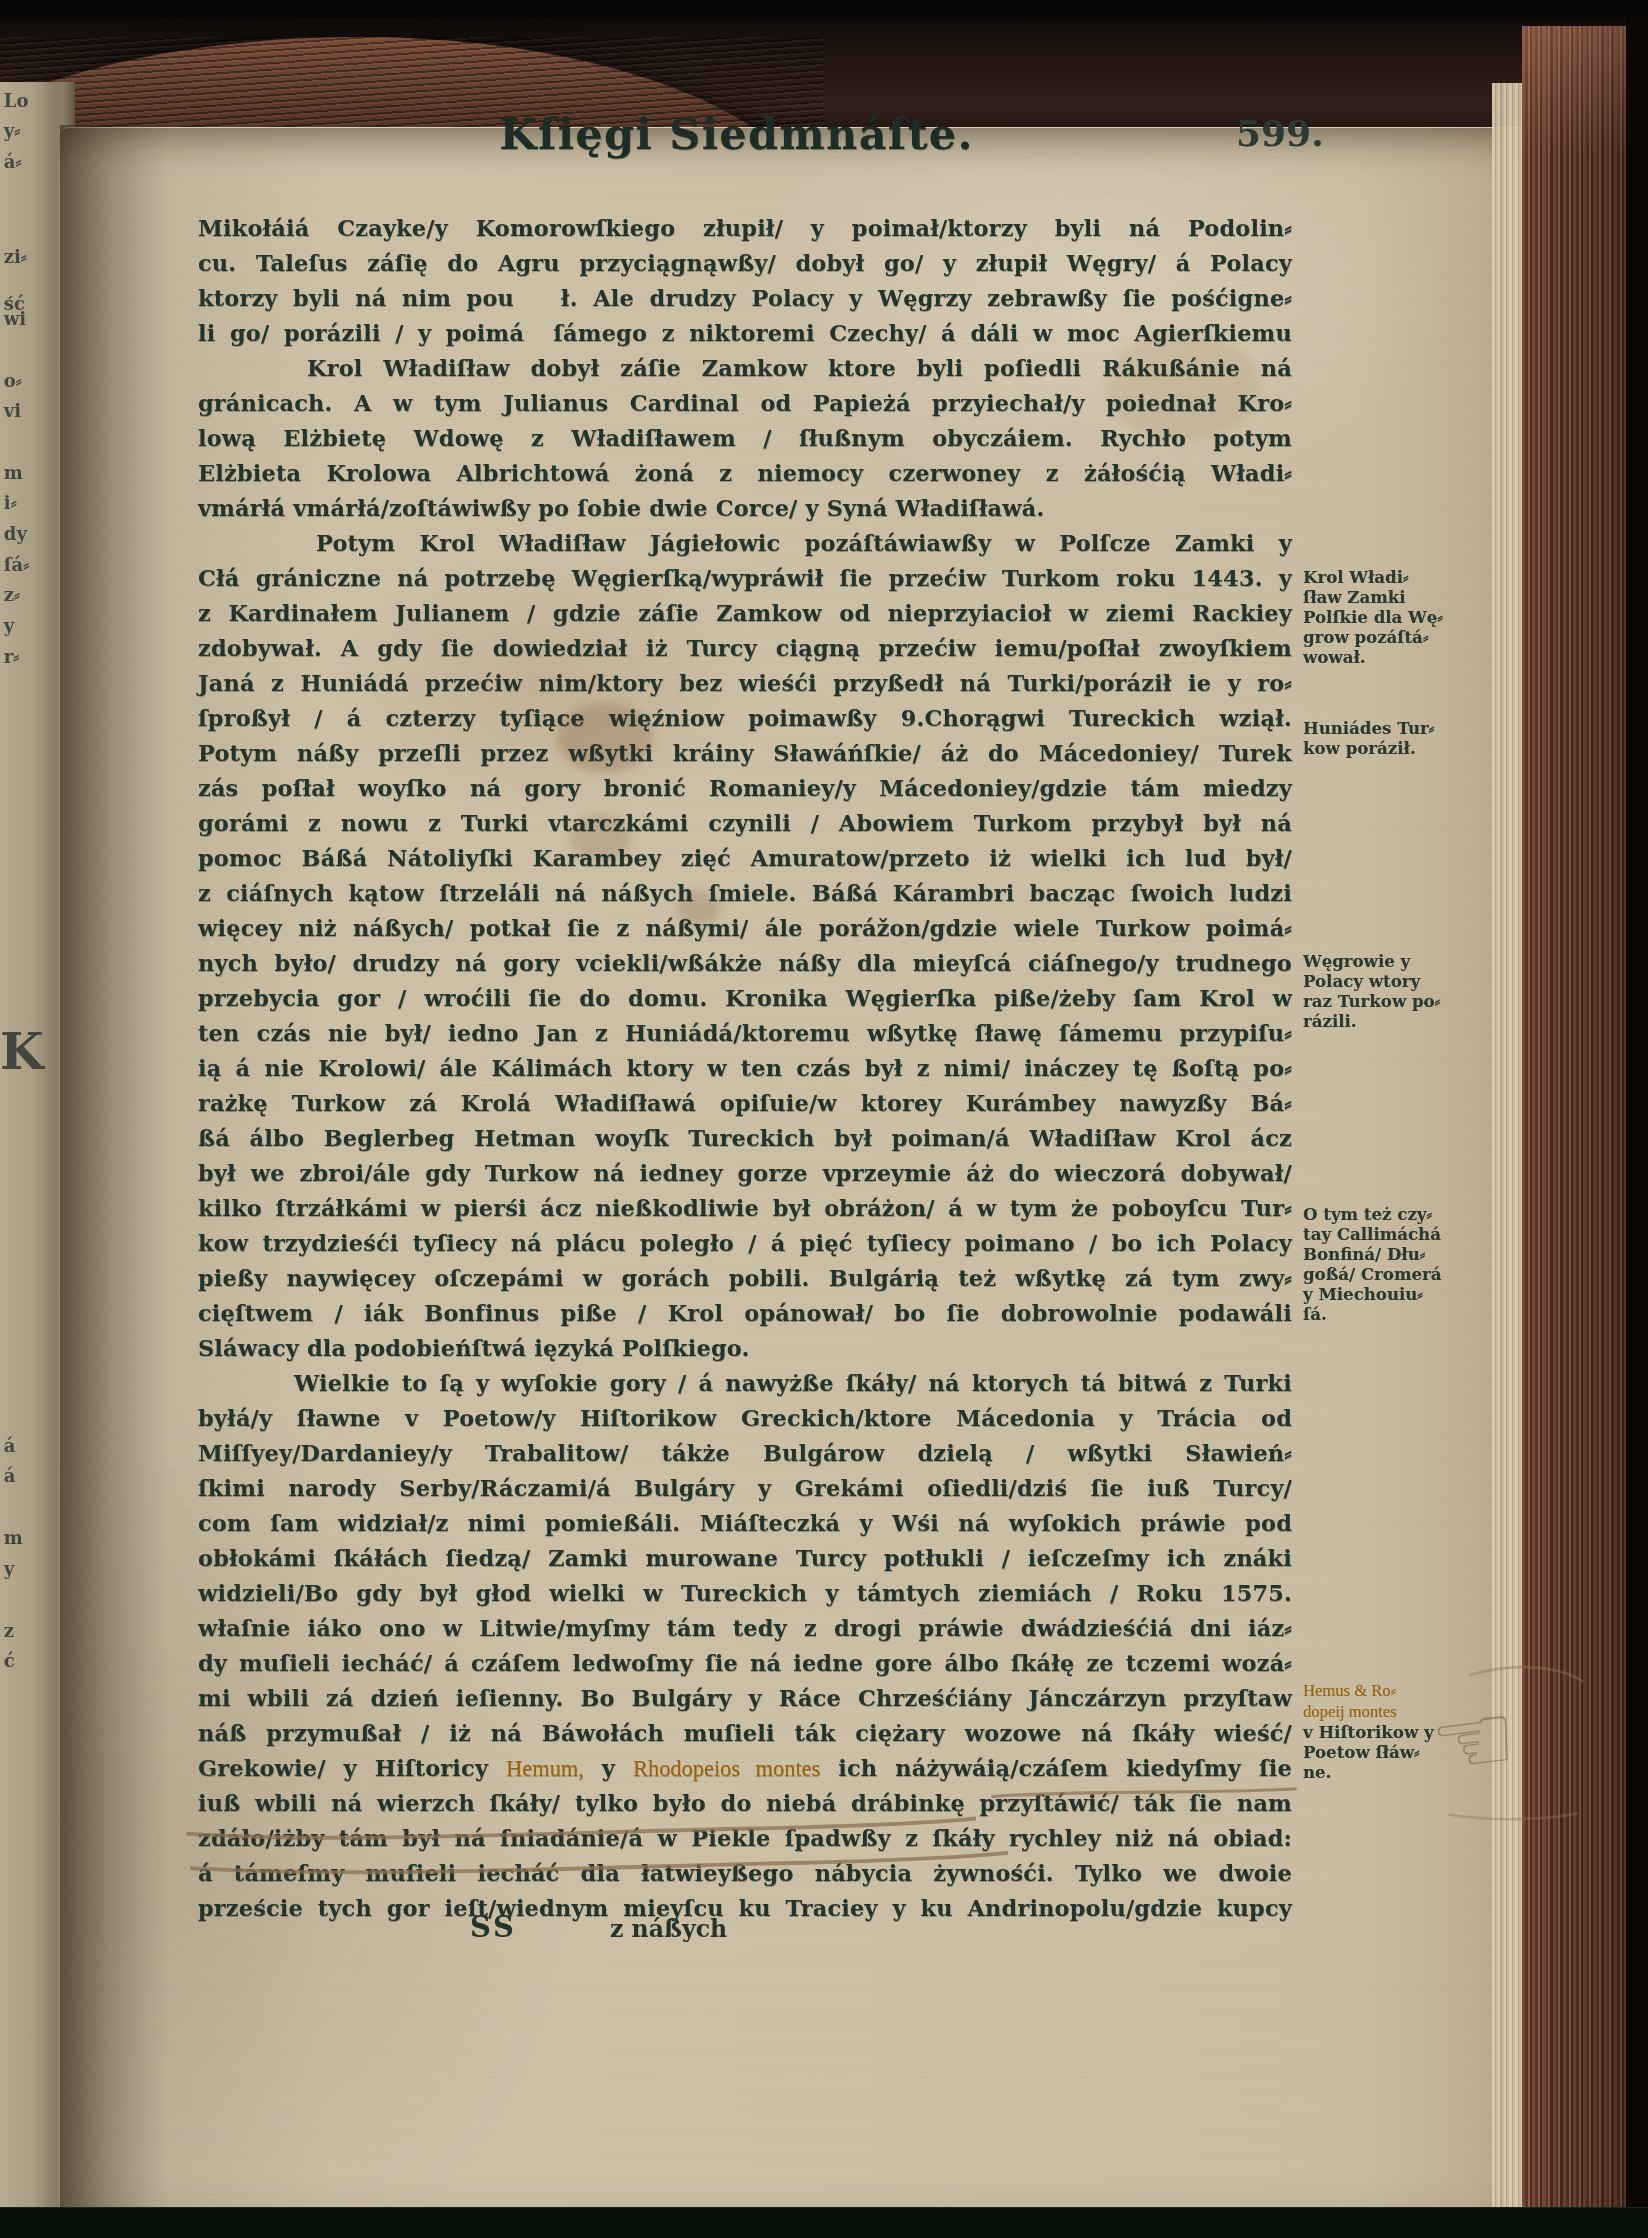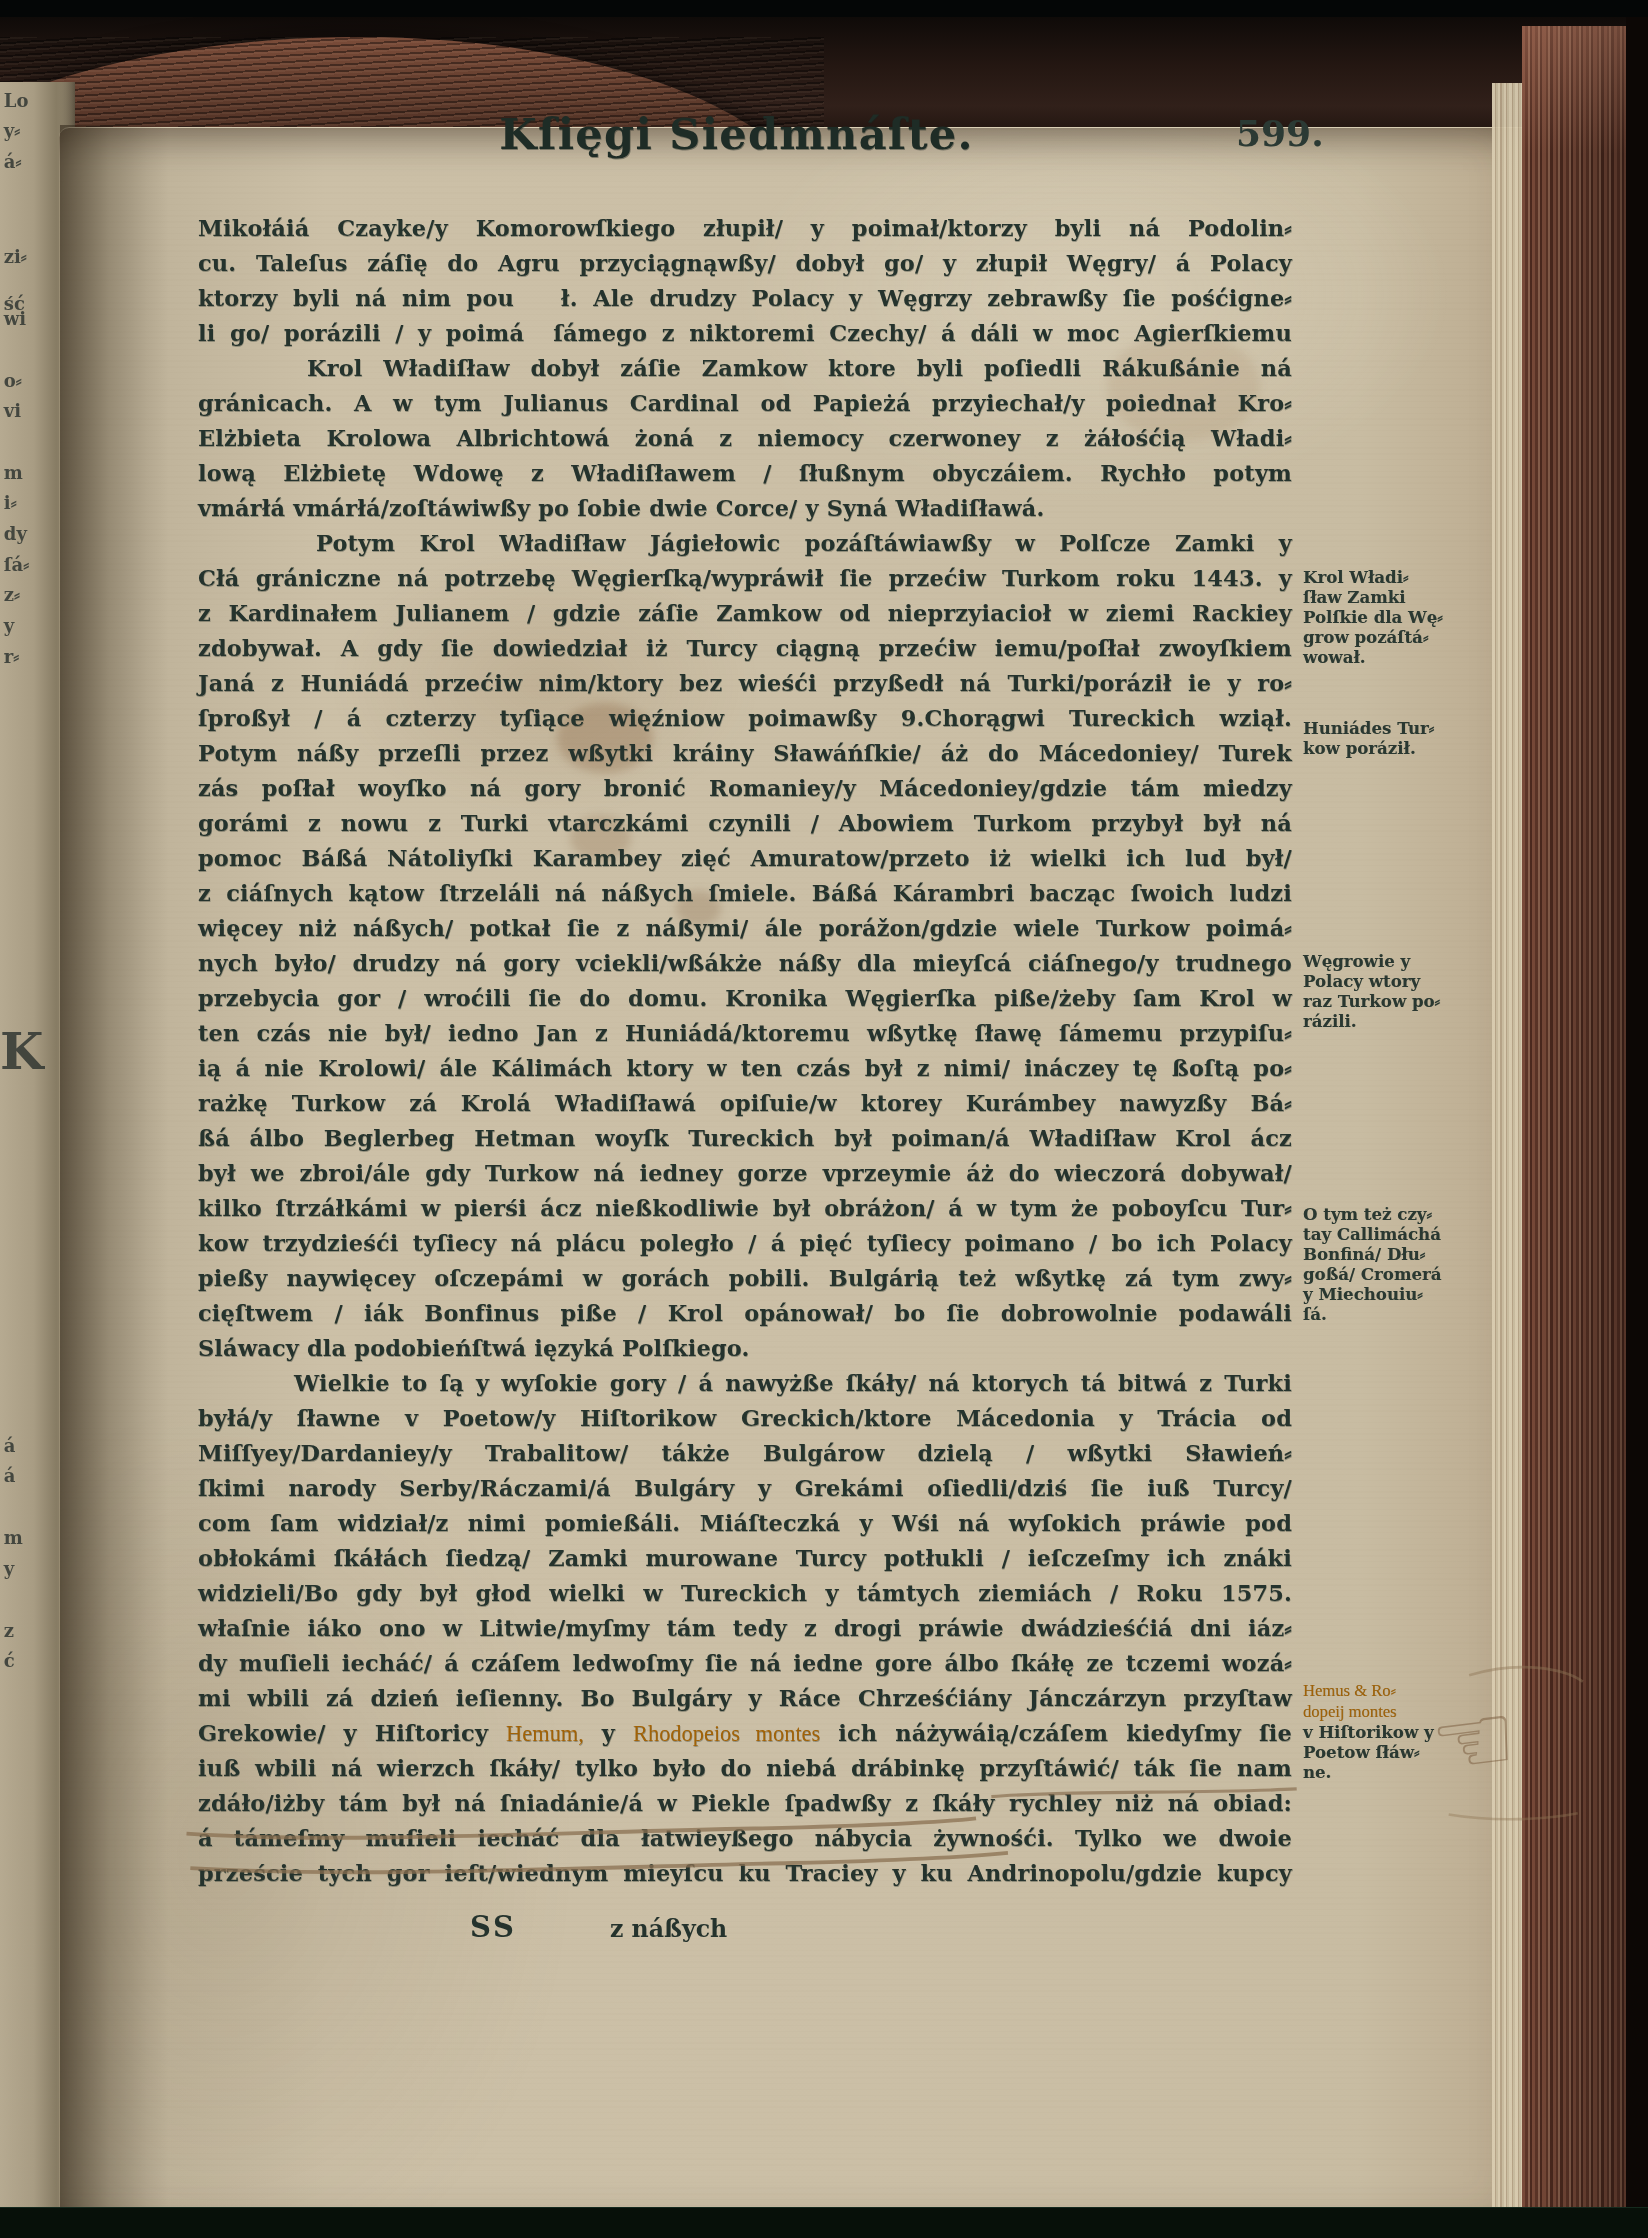--- a/index.html
+++ b/index.html
@@ -134,22 +134,22 @@
   <h1 class="header-title">Kſięgi Siedmnáſte.</h1>
   <div class="page-number">599.</div>
 
   <div class="body-col" id="body-col">
       <div class="line">Mikołáiá Czayke/y Komorowſkiego złupił/ y poimał/ktorzy byli ná Podolin⸗</div>
       <div class="line">cu. Taleſus záſię do Agru przyciągnąwßy/ dobył go/ y złupił Węgry/ á Polacy</div>
       <div class="line">ktorzy byli ná nim pou&nbsp;&nbsp;&nbsp;ł. Ale drudzy Polacy y Węgrzy zebrawßy ſie pośćigne⸗</div>
       <div class="line">li go/ porázili / y poimá&nbsp;&nbsp;ſámego z niktoremi Czechy/ á dáli w moc Agierſkiemu</div>
       <div class="line"><span class="ind" style="width:109px"></span>Krol Władiſław dobył záſie Zamkow ktore byli poſiedli Rákußánie ná</div>
       <div class="line">gránicach. A w tym Julianus Cardinal od Papieżá przyiechał/y poiednał Kro⸗</div>
+      <div class="line">lową Elżbietę Wdowę z Władiſławem / ſłußnym obyczáiem. Rychło potym</div>
       <div class="line">Elżbieta Krolowa Albrichtowá żoná z niemocy czerwoney z żáłośćią Władi⸗</div>
-      <div class="line">lową Elżbietę Wdowę z Władiſławem / ſłußnym obyczáiem. Rychło potym</div>
       <div class="line short">vmárłá vmárłá/zoſtáwiwßy po ſobie dwie Corce/ y Syná Władiſławá.</div>
       <div class="line"><span class="ind" style="width:118px"></span>Potym Krol Władiſław Jágiełowic pozáſtáwiawßy w Polſcze Zamki y</div>
       <div class="line">Cłá grániczne ná potrzebę Węgierſką/wypráwił ſie przećiw Turkom roku 1443. y</div>
       <div class="line">z Kardinałem Julianem / gdzie záſie Zamkow od nieprzyiacioł w ziemi Rackiey</div>
       <div class="line">zdobywał. A gdy ſie dowiedział iż Turcy ciągną przećiw iemu/poſłał zwoyſkiem</div>
       <div class="line">Janá z Huniádá przećiw nim/ktory bez wieśći przyßedł ná Turki/poráził ie y ro⸗</div>
       <div class="line">ſproßył / á czterzy tyſiące więźniow poimawßy 9.Chorągwi Tureckich wziął.</div>
       <div class="line">Potym náßy przeſli przez wßytki kráiny Sławáńſkie/ áż do Mácedoniey/ Turek</div>
       <div class="line">zás poſłał woyſko ná gory bronić Romaniey/y Mácedoniey/gdzie tám miedzy</div>
       <div class="line">gorámi z nowu z Turki vtarczkámi czynili / Abowiem Turkom przybył był ná</div>
@@ -171,20 +171,21 @@
       <div class="line"><span class="ind" style="width:96px"></span>Wielkie to ſą y wyſokie gory / á nawyżße ſkáły/ ná ktorych tá bitwá z Turki</div>
       <div class="line">byłá/y ſławne v Poetow/y Hiſtorikow Greckich/ktore Mácedonia y Trácia od</div>
       <div class="line">Miſſyey/Dardaniey/y Trabalitow/ tákże Bulgárow dzielą / wßytki Sławień⸗</div>
       <div class="line">ſkimi narody Serby/Ráczami/á Bulgáry y Grekámi oſiedli/dziś ſie iuß Turcy/</div>
       <div class="line">com ſam widział/z nimi pomießáli. Miáſteczká y Wśi ná wyſokich práwie pod</div>
       <div class="line">obłokámi ſkáłách ſiedzą/ Zamki murowane Turcy potłukli / ieſczeſmy ich znáki</div>
       <div class="line">widzieli/Bo gdy był głod wielki w Tureckich y támtych ziemiách / Roku 1575.</div>
       <div class="line">właſnie iáko ono w Litwie/myſmy tám tedy z drogi práwie dwádzieśćiá dni iáz⸗</div>
       <div class="line">dy muſieli iecháć/ á czáſem ledwoſmy ſie ná iedne gore álbo ſkáłę ze tczemi wozá⸗</div>
       <div class="line">mi wbili zá dzień ieſienny. Bo Bulgáry y Ráce Chrześćiány Jánczárzyn przyſtaw</div>
+      <div class="line">náß przymußał / iż ná Báwołách muſieli ták ciężary wozowe ná ſkáły wieść/</div>
       <div class="line">Grekowie/ y Hiſtoricy <span class="roman">Hemum,</span> y <span class="roman">Rhodopeios montes</span> ich náżywáią/czáſem kiedyſmy ſie</div>
       <div class="line">iuß wbili ná wierzch ſkáły/ tylko było do niebá drábinkę przyſtáwić/ ták ſie nam</div>
       <div class="line">zdáło/iżby tám był ná ſniadánie/á w Piekle ſpadwßy z ſkáły rychley niż ná obiad:</div>
       <div class="line">á támeſmy muſieli iecháć dla łatwieyßego nábycia żywnośći. Tylko we dwoie</div>
       <div class="line">przeście tych gor ieſt/wiednym mieyſcu ku Traciey y ku Andrinopolu/gdzie kupcy</div>
     </div>
   <div class="margin-notes" id="margin-notes">
       <div class="margin-note" style="top: 567px;">
         <div>Krol Władi⸗</div>
         <div>ſław Zamki</div>

